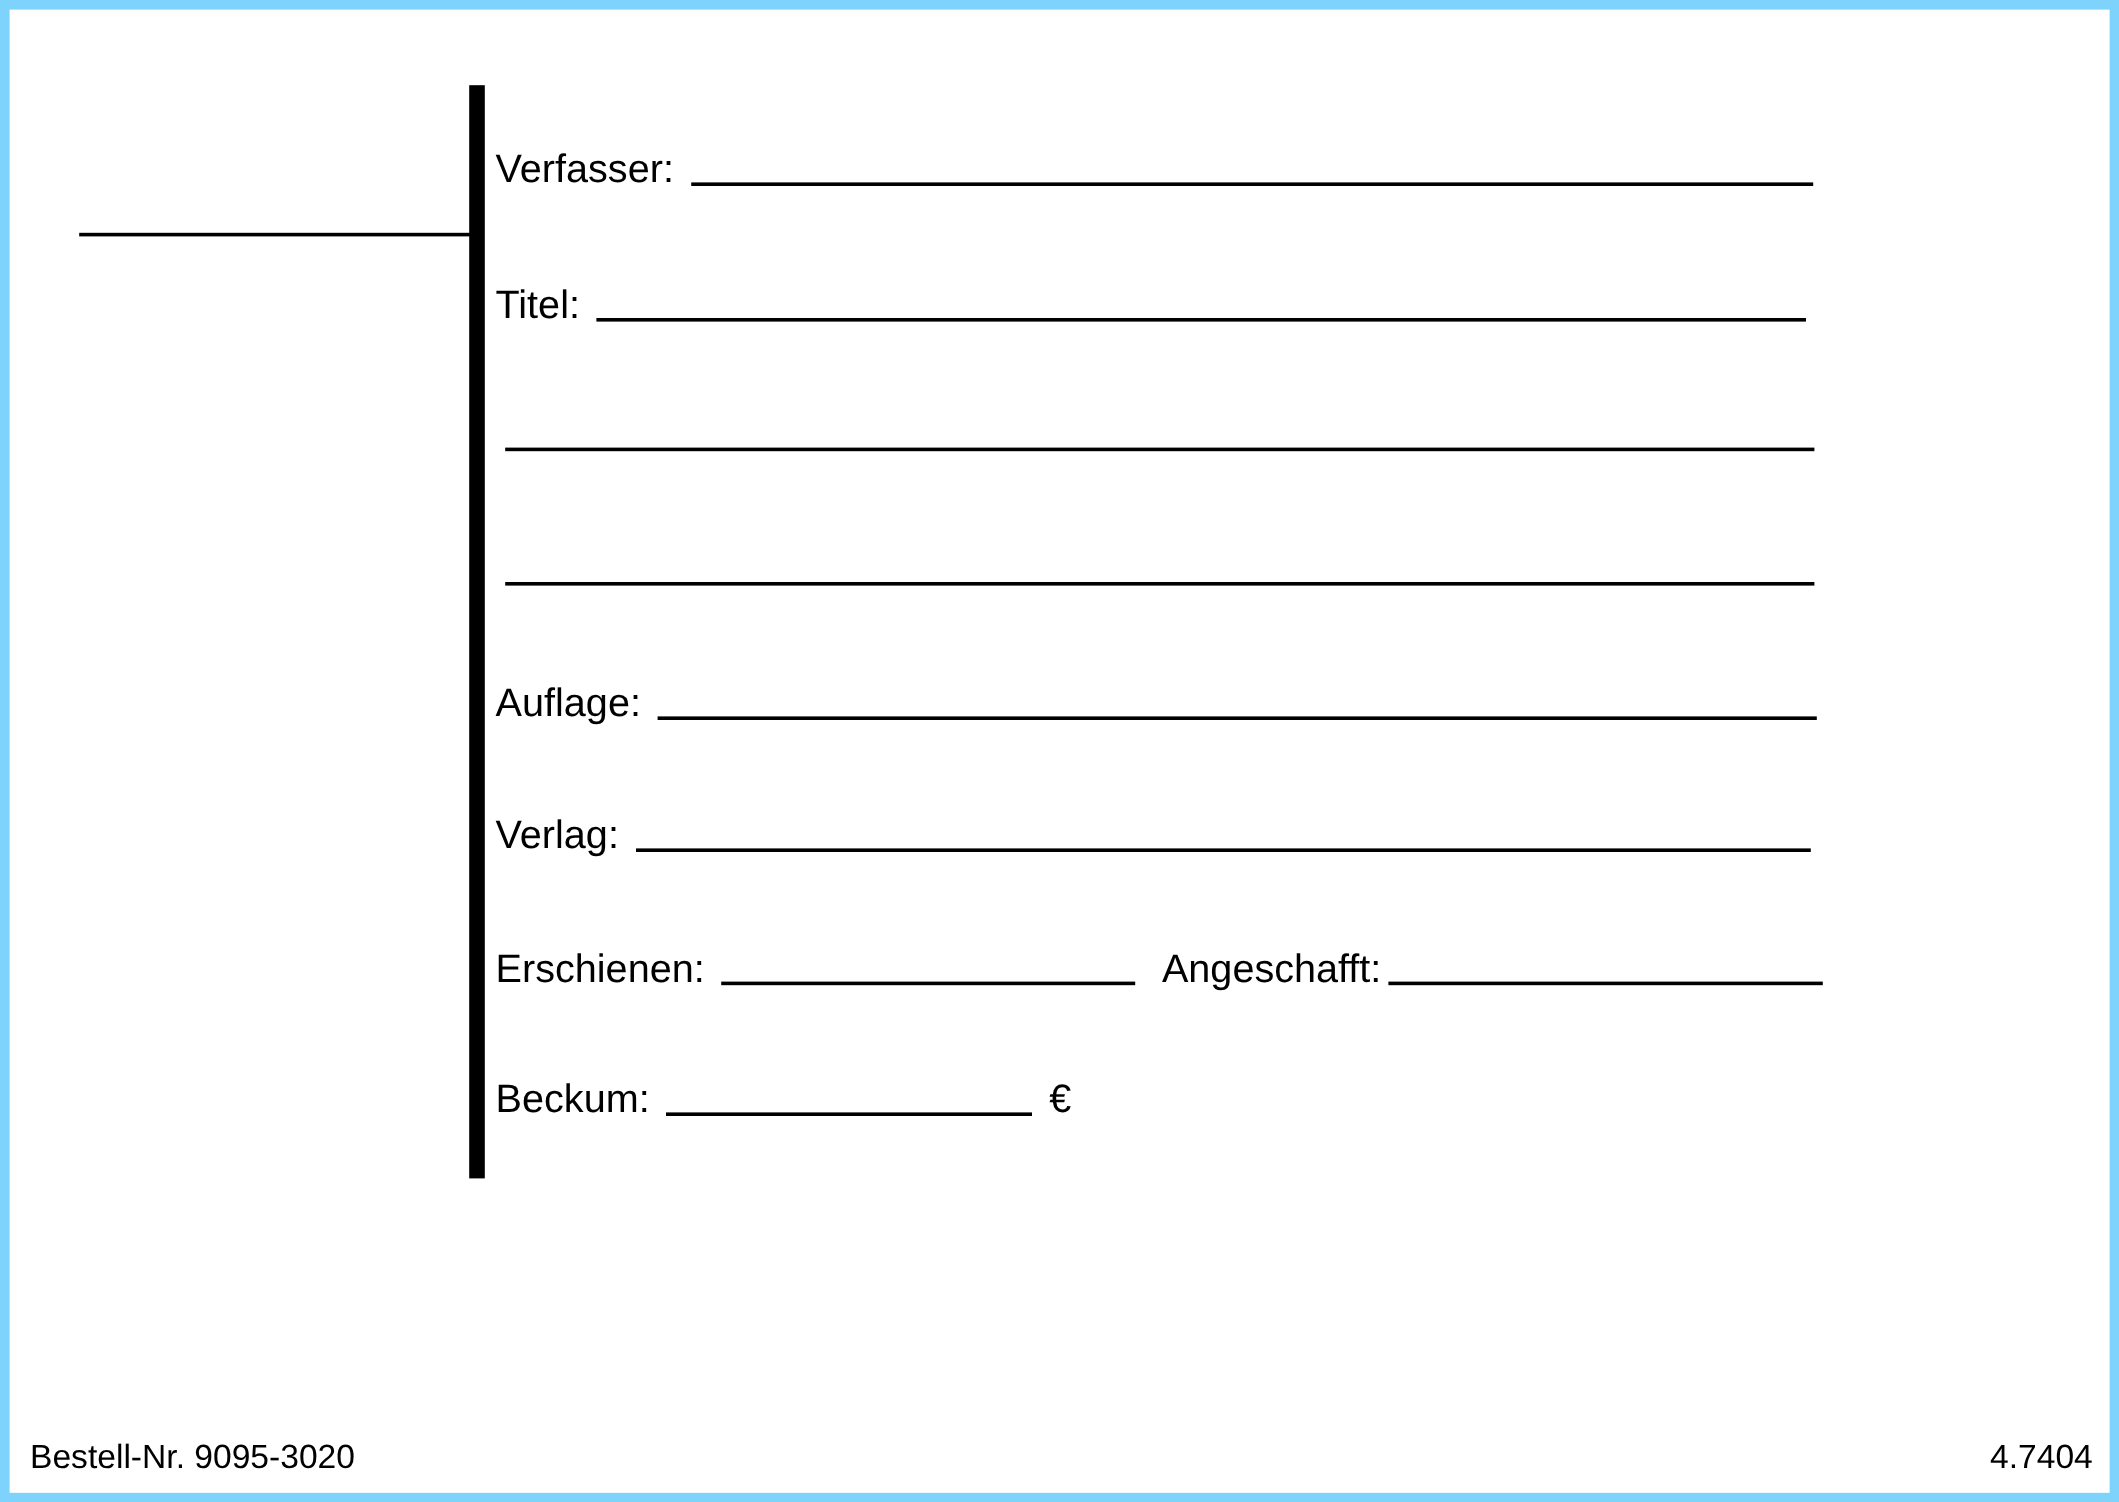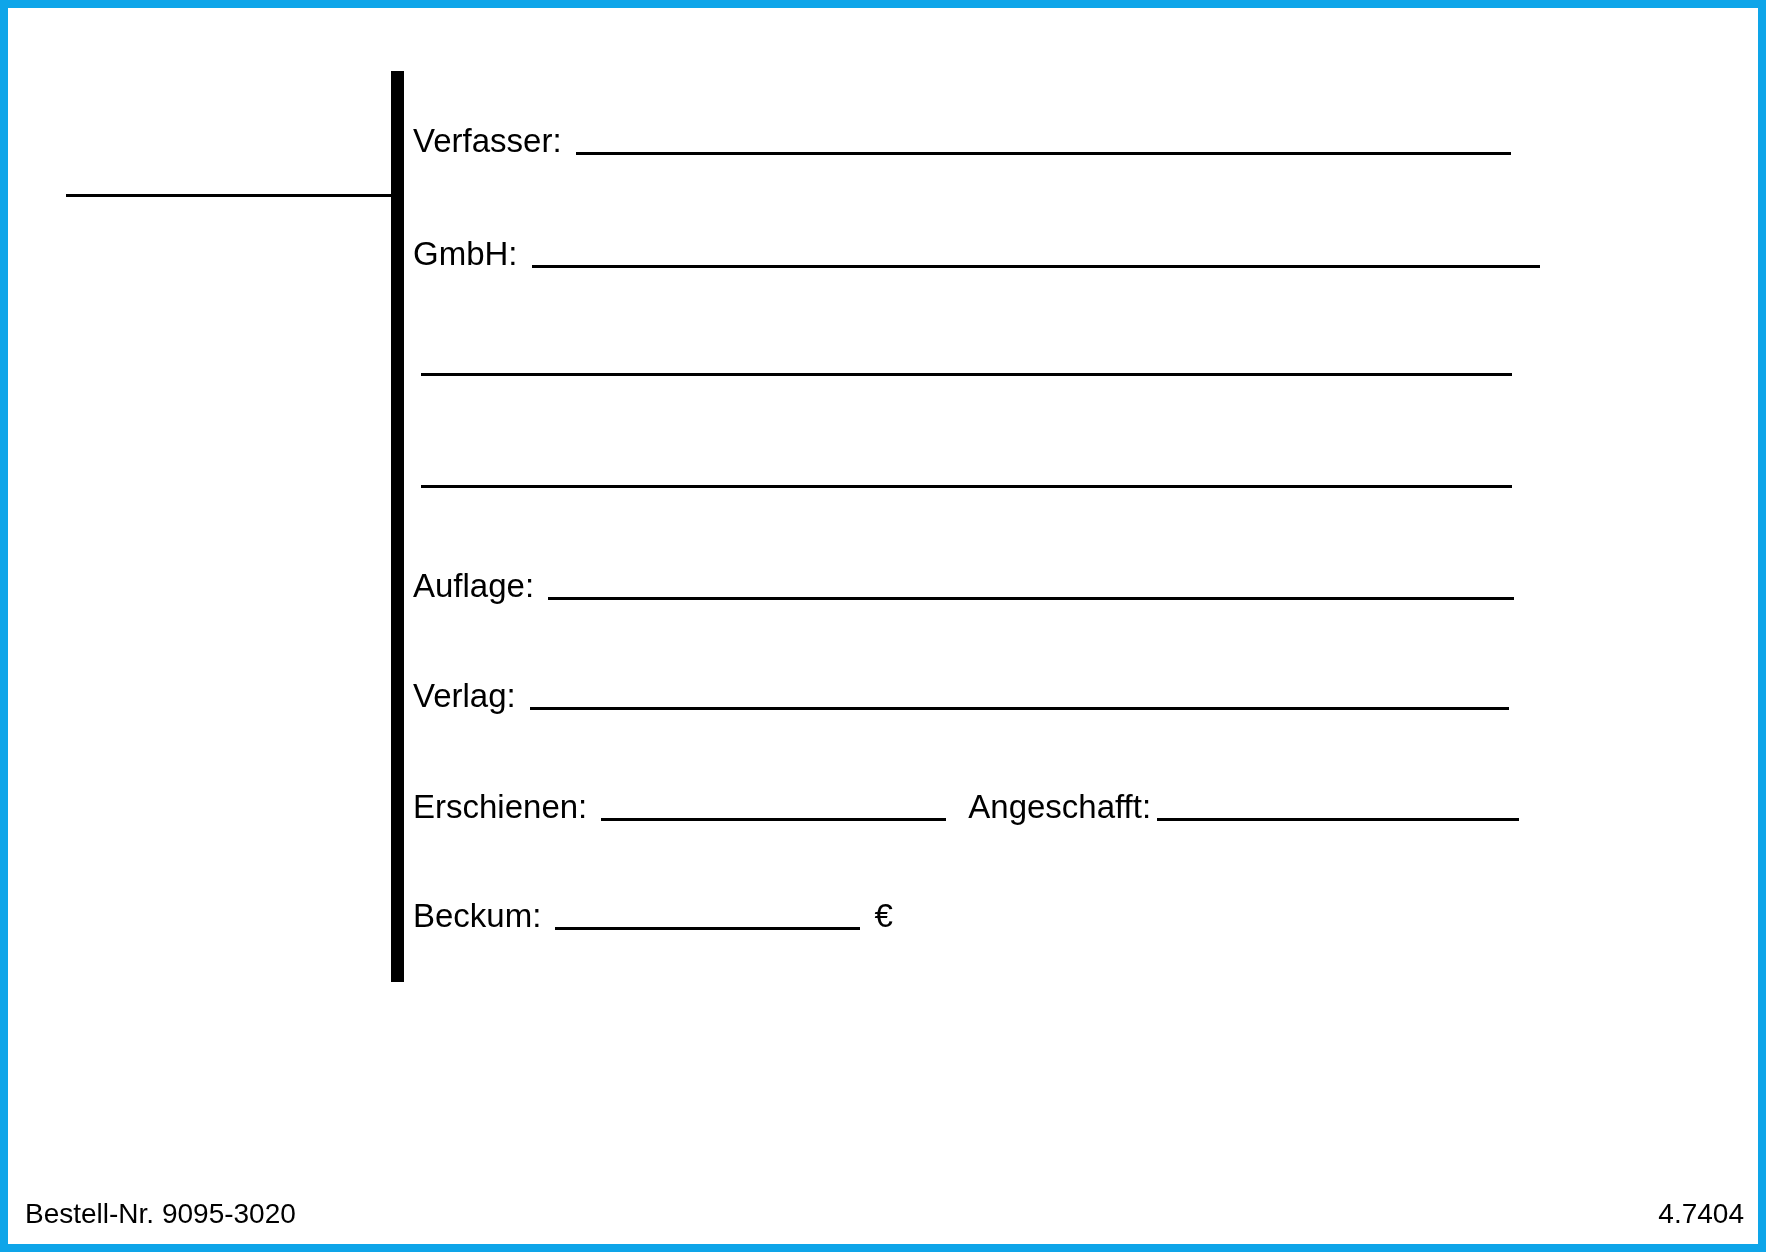--- a/index.html
+++ b/index.html
@@ -14,21 +14,21 @@
     font-family: "Liberation Sans", sans-serif;
     overflow: hidden;
   }
 
   
   .frame {
     position: absolute;
     left: 0; top: 0;
     width: 1766px;
     height: 1252px;
-    background: #0ea5e9;
+    background: #7dd3fc;
     box-sizing: border-box;
   }
 
   
   .page {
     position: absolute;
     left: 8px;
     top: 8px;
     width: 1750px;
     height: 1236px;
@@ -144,21 +144,21 @@
 
     <div class="form-area">
 
       <div class="row" id="row-verfasser">
         <span class="label">Verfasser:</span>
         <span class="gap" style="width:14px"></span>
         <span class="rule" style="width:935px"></span>
       </div>
 
       <div class="row" id="row-titel">
-        <span class="label">GmbH:</span>
+        <span class="label">Titel:</span>
         <span class="gap" style="width:14px"></span>
         <span class="rule" style="width:1008px"></span>
       </div>
       <div id="rule-titel-2"></div>
       <div id="rule-titel-3"></div>
 
       <div class="row" id="row-auflage">
         <span class="label">Auflage:</span>
         <span class="gap" style="width:14px"></span>
         <span class="rule" style="width:966px"></span>

